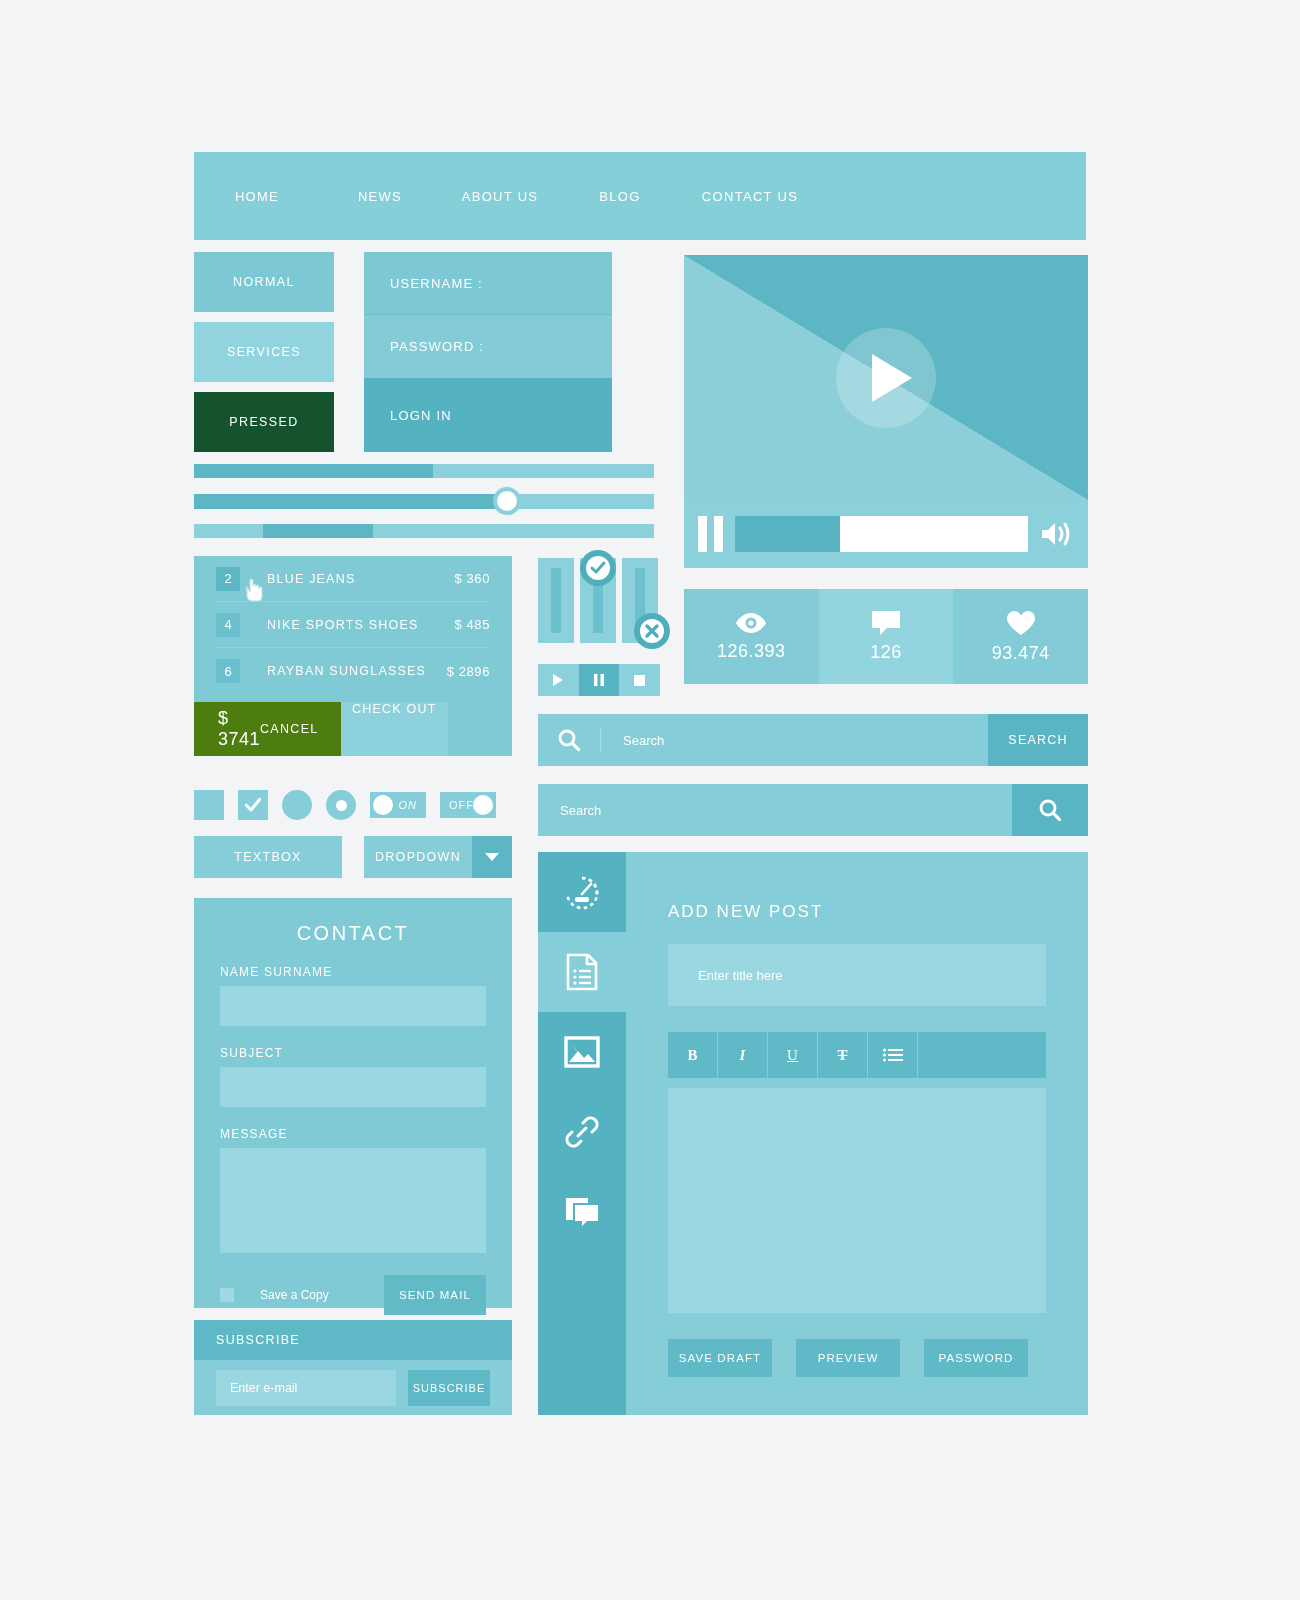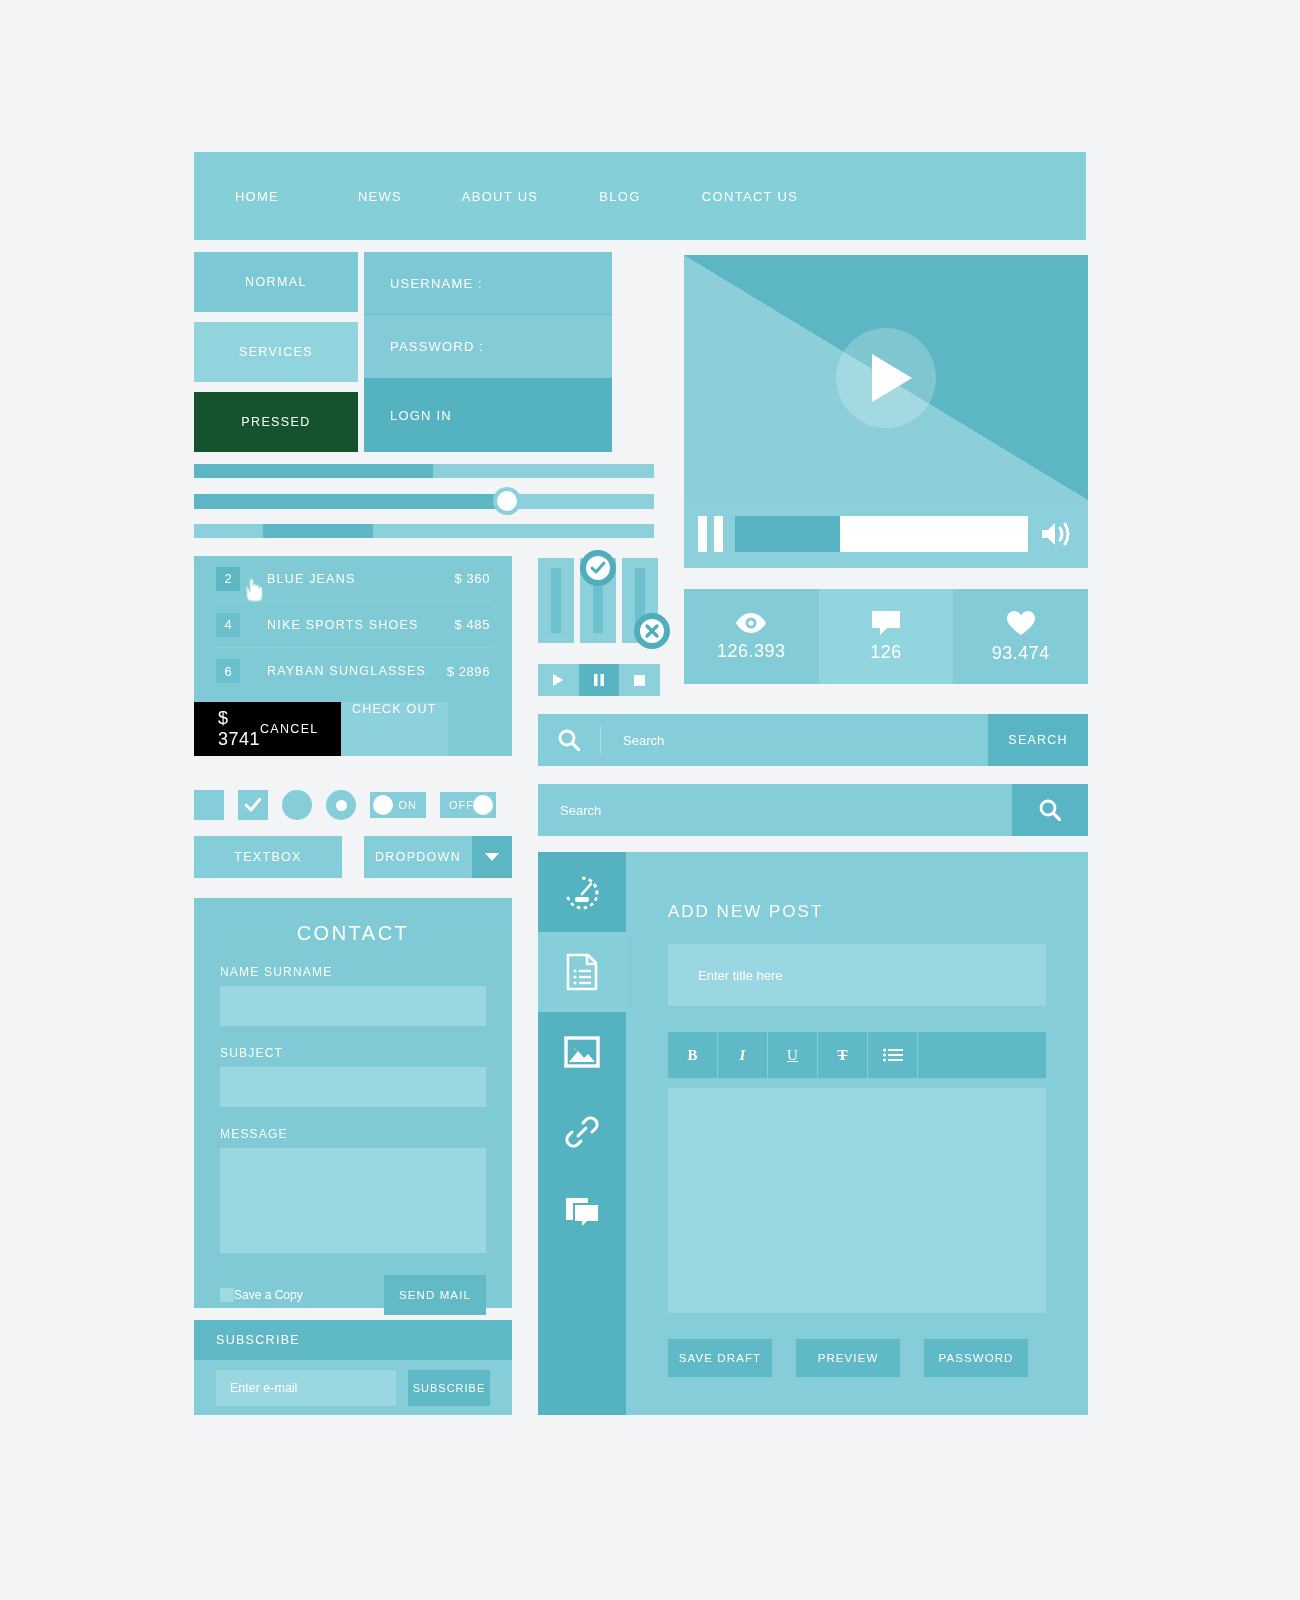--- a/index.html
+++ b/index.html
@@ -17,21 +17,21 @@
   
 
   
   .nav { position:absolute; left:194px; top:152px; width:892px; height:88px;
          background:#85cfd9; display:flex; align-items:center; }
   .nav-item { height:88px; display:flex; align-items:center; justify-content:center;
               font-size:13px; letter-spacing:1.3px; color:#ffffff; }
   .nav-item.active { background:#5bb6c3; }
 
   
-  .btn-state { position:absolute; left:194px; width:164px; height:60px;
+  .btn-state { position:absolute; left:194px; width:140px; height:60px;
                display:flex; align-items:center; justify-content:center;
                font-size:12.5px; letter-spacing:1.4px; }
   .bs-normal  { top:252px; background:#7cc8d4; }
   .bs-hovered { top:322px; background:#92d4de; }
   .bs-pressed { top:392px; background:#14532d; }
 
   
   .login { position:absolute; left:364px; top:252px; width:248px; height:200px; }
   .login-row { height:63px; display:flex; align-items:center; padding-left:26px;
                font-size:13px; letter-spacing:1.2px; }
@@ -56,21 +56,21 @@
   .cart { position:absolute; left:194px; top:556px; width:318px; height:200px; background:#7fcad5; }
   .cart-list { padding:0 22px; }
   .cart-row { height:46px; display:flex; align-items:center; border-bottom:1px solid #8ed2dc; position:relative; }
   .cart-row:last-child { border-bottom:none; }
   .qty { width:24px; height:24px; background:#6cc0cd; display:flex; align-items:center;
          justify-content:center; font-size:13px; flex:0 0 auto; }
   .qty.hi { background:#5cb6c3; }
   .cart-name { margin-left:27px; font-size:12.5px; letter-spacing:1.2px; flex:1; }
   .cart-price { font-size:13px; letter-spacing:0.6px; }
   .cart-foot { position:absolute; left:0; top:146px; width:254px; height:54px;
-               background:#000000; display:flex; align-items:center; }
+               background:#4d7c0f; display:flex; align-items:center; }
   .cart-total { font-size:18px; margin-left:24px; flex:1; letter-spacing:0.5px; }
   .cart-cancel { font-size:12.5px; letter-spacing:1.3px; margin-right:22px; }
   .cart-checkout { width:110px; height:54px; background:#8cd1db; display:flex;
                    align-items:flex-start; justify-content:center; font-size:12.5px; letter-spacing:1.2px; }
   .cursor-hand { position:absolute; left:27px; top:22px; width:22px; height:24px; }
 
   
   .vsliders { position:absolute; left:538px; top:558px; width:122px; height:85px; display:flex; gap:6px; }
   .vs { width:36px; height:85px; background:#8bd0da; position:relative; }
   .vs-track { position:absolute; left:13px; top:10px; width:10px; height:65px; background:#6dc1ce; }
@@ -119,40 +119,40 @@
 
   
   .ctrls { position:absolute; left:194px; top:790px; width:320px; height:30px; display:flex; align-items:center; gap:14px; }
   .cbox { width:30px; height:30px; background:#85cdd8; display:flex; align-items:center; justify-content:center; }
   .radio { width:30px; height:30px; border-radius:50%; background:#85cdd8; display:flex; align-items:center; justify-content:center; }
   .radio-dot { width:11px; height:11px; border-radius:50%; background:#ffffff; }
   .toggle { width:56px; height:26px; background:#85cdd8; display:flex; align-items:center;
             position:relative; font-size:11px; letter-spacing:1px; }
   .toggle .knob { width:20px; height:20px; border-radius:50%; background:#ffffff; position:absolute; top:3px; }
   .toggle.on  .knob { left:3px; }
-  .toggle.on  .lbl { position:absolute; right:9px; }
+  .toggle.on  .lbl { position:absolute; right:9px;font-style:italic; }
   .toggle.off .knob { right:3px; }
   .toggle.off .lbl { position:absolute; left:9px; }
 
   .tbox { position:absolute; left:194px; top:836px; width:148px; height:42px; background:#85cdd8;
           display:flex; align-items:center; justify-content:center; font-size:12.5px; letter-spacing:1.3px; }
   .ddown { position:absolute; left:364px; top:836px; width:148px; height:42px; display:flex; }
   .ddown-lbl { flex:1; background:#85cdd8; display:flex; align-items:center; justify-content:center;
                font-size:12.5px; letter-spacing:1.3px; }
   .ddown-arrow { width:40px; background:#5cb6c3; display:flex; align-items:center; justify-content:center; }
 
   
   .contact { position:absolute; left:194px; top:898px; width:318px; height:410px; background:#7fcad5; padding:0 26px; }
   .contact-title { text-align:center; font-size:20px; letter-spacing:2.5px; padding-top:24px; font-weight:300; }
   .f-label { font-size:12px; letter-spacing:1.2px; margin-top:20px; margin-bottom:7px; }
   .f-input { width:100%; height:40px; background:#9ad7e0; }
   .f-text  { width:100%; height:105px; background:#9ad7e0; }
   .contact-bottom { display:flex; align-items:center; margin-top:22px; }
   .save-box { width:14px; height:14px; background:#a0d9e1; }
-  .save-lbl { font-size:12px; margin-left:0; flex:1; }
+  .save-lbl { font-size:12px; margin-left:26px; flex:1; }
   .send-btn { width:102px; height:40px; background:#62bac7; display:flex; align-items:center;
               justify-content:center; font-size:11.5px; letter-spacing:1.1px; }
 
   
   .subscribe { position:absolute; left:194px; top:1320px; width:318px; height:95px; background:#85cdd8; }
   .sub-head { height:40px; background:#5eb8c5; display:flex; align-items:center; padding-left:22px;
               font-size:12.5px; letter-spacing:1.3px; }
   .sub-body { display:flex; align-items:center; height:55px; padding:0 22px; gap:12px; }
   .sub-input { flex:1; height:36px; background:#9ad7e0; display:flex; align-items:center;
                padding-left:14px; font-size:12.5px; }

